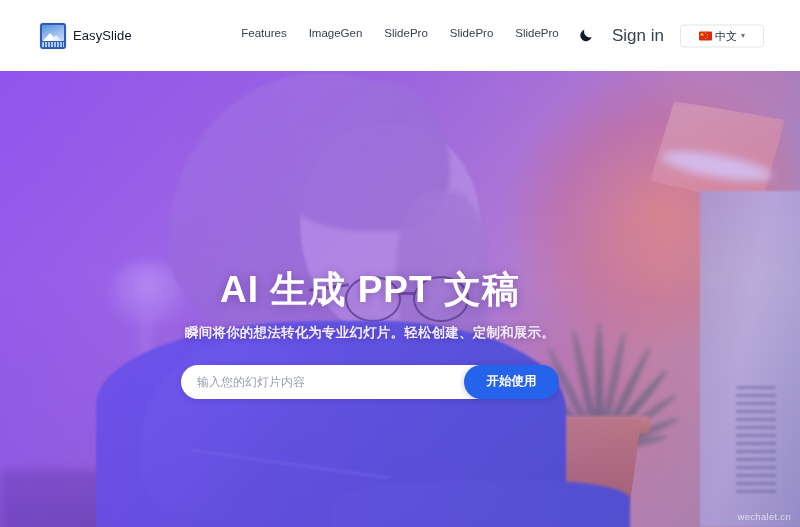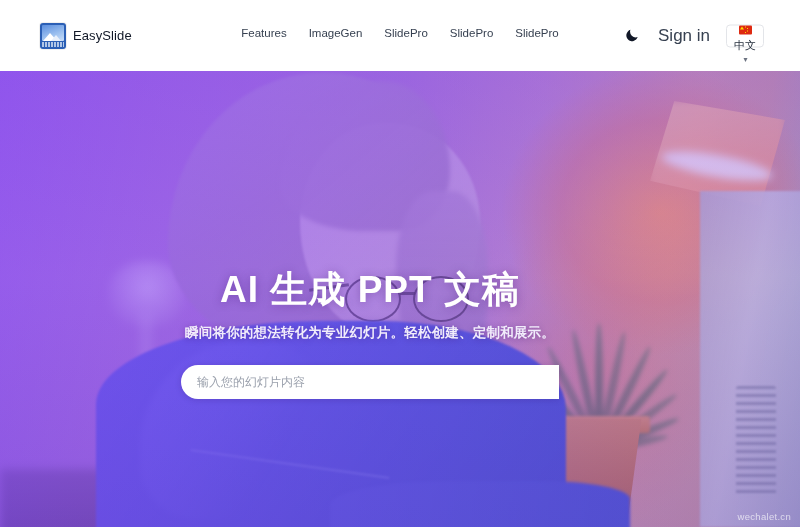--- a/index.html
+++ b/index.html
@@ -75,23 +75,23 @@
     width:20px; height:20px;
     display:flex; align-items:center; justify-content:center;
     cursor:pointer;
   }
   .signin {
     font-size:17px; color:#374151; text-decoration:none; white-space:nowrap;
   }
   .lang-btn {
     display:flex; align-items:center; gap:3px;
     border:1px solid #e3e5e9; border-radius:4px;
-    height:23px; padding:0 7px;
+    height:23px; padding:0 18px;
     background:#fff; cursor:pointer;
-    font-size:11px; color:#1f2937;flex-direction:column;
+    font-size:11px; color:#1f2937;
   }
   .flag {
     width:13px; height:9px; background:#de2910;
     position:relative; border-radius:1px; flex:none;
     display:block;
   }
   .flag:before {
     content:""; position:absolute; left:1.5px; top:1.5px;
     width:0; height:0;
     border-left:2px solid transparent; border-right:2px solid transparent;
@@ -447,18 +447,19 @@
 
     <div class="overlay"></div>
     <div class="overlay2"></div>
 
     <div class="hero-content">
       <div class="hero-title">AI 生成 PPT 文稿</div>
       <div class="hero-sub">瞬间将你的想法转化为专业幻灯片。轻松创建、定制和展示。</div>
 
       <div class="search-row">
         <input class="search-input" type="text" placeholder="输入您的幻灯片内容" style="">
+        <button class="search-btn">开始使用</button>
       </div>
     </div>
 
     <div class="watermark">wechalet.cn</div>
   </div>
 </div>
 
 </body></html>

